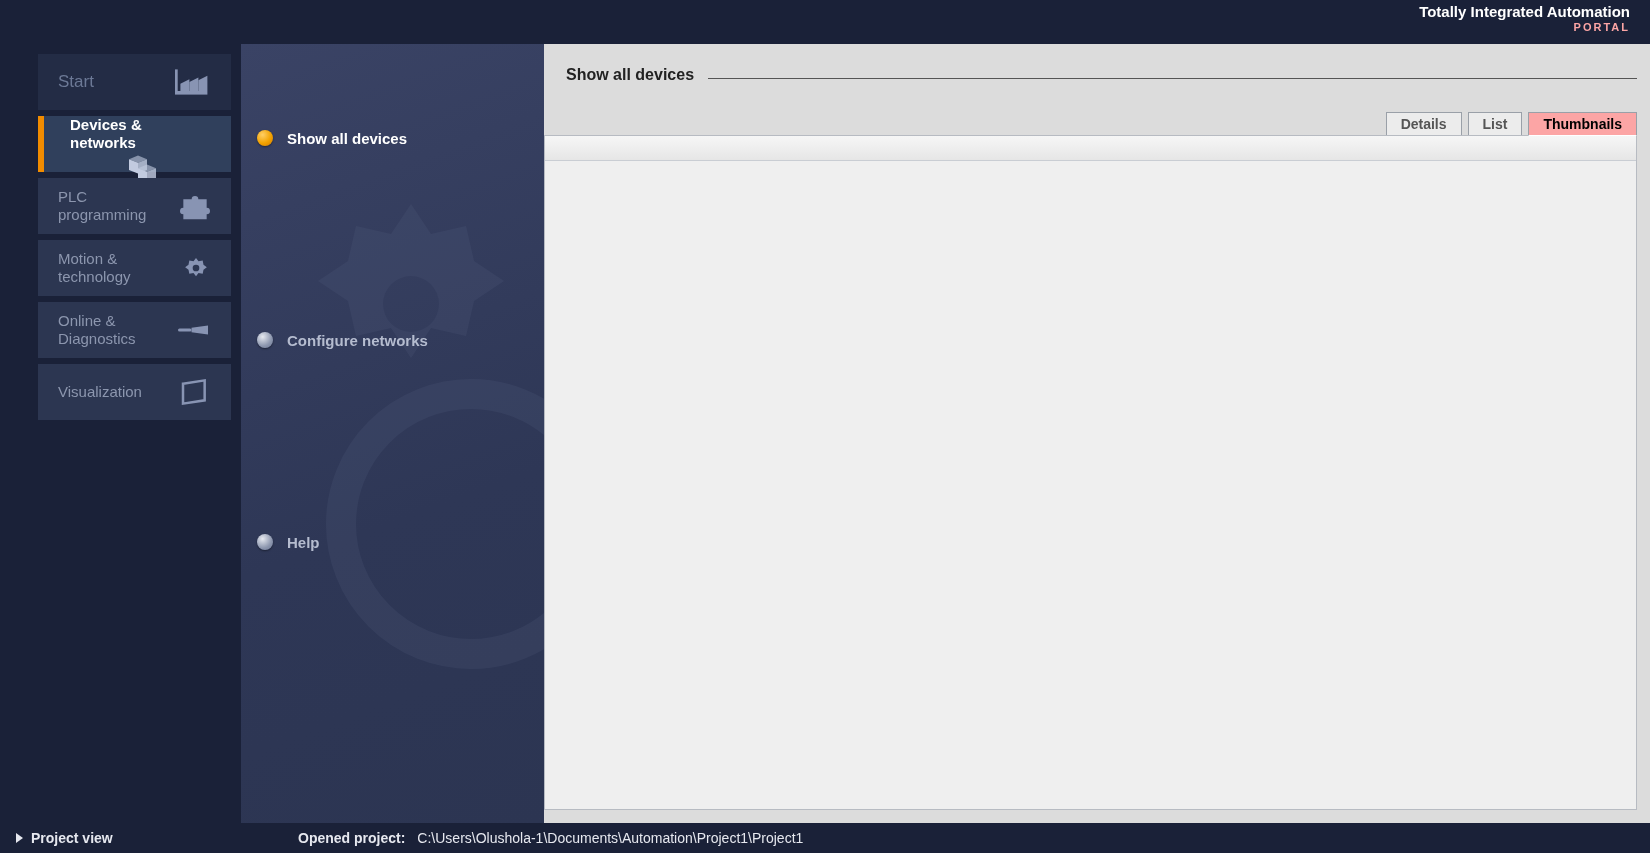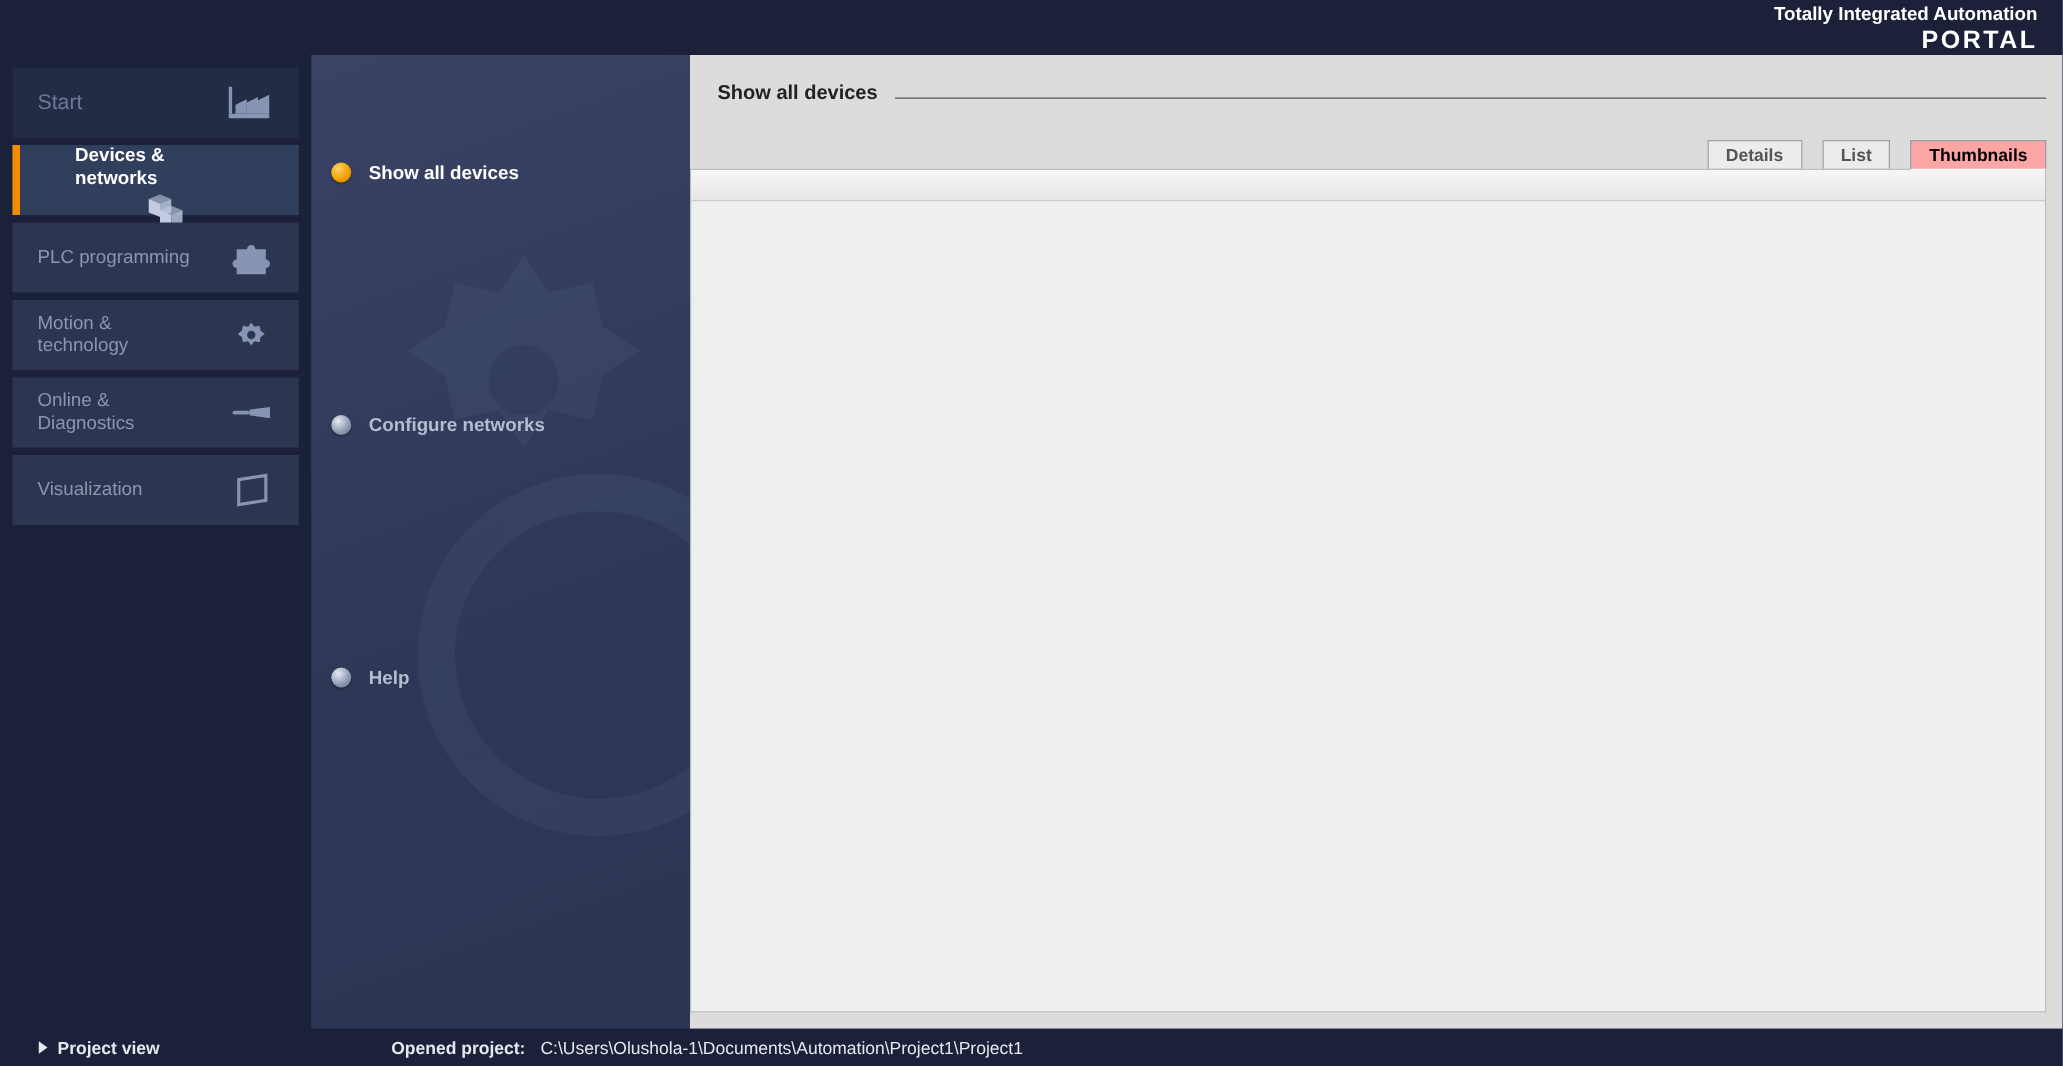--- a/index.html
+++ b/index.html
@@ -29,39 +29,40 @@
   .header .branding {
     text-align: right;
     line-height: 1.1;
   }
   .header .title {
     font-size: 15px;
     font-weight: 600;
     color: #ffffff;
   }
   .header .portal {
-    font-size: 20px;
+    font-size: 11px;
     font-weight: 700;
-    color: #ffffff;
+    color: #fca5a5;
     letter-spacing: 2px;
   }
   
   .body {
     flex: 1;
     display: flex;
     min-height: 0;
   }
   
   .nav {
-    width: 249px;
+    width: 213px;
     background: #1a2138;
     padding: 10px 10px 0 10px;
     display: flex;
     flex-direction: column;
     gap: 6px;
+    margin-left: 28px;
   }
   .nav-item {
     height: 56px;
     background: #2c3651;
     display: flex;
     align-items: center;
     justify-content: space-between;
     padding: 0 14px 0 20px;
     color: #8c96ae;
     font-size: 15px;
@@ -172,21 +173,21 @@
     margin-bottom: 5px;
   }
   .tabs-row {
     height: 48px;
     display: flex;
     justify-content: flex-end;
     align-items: flex-end;
   }
   .tabs {
     display: flex;
-    gap: 16px;
+    gap: 6px;
     padding-right: 0;
   }
   .tab {
     height: 24px;
     padding: 0 14px;
     font-size: 14px;
     font-weight: 600;
     display: flex;
     align-items: center;
     border: 1px solid #9aa0a8;
@@ -217,21 +218,21 @@
     border-bottom:1px solid #c9cdd3;
   }
   
   .footer {
     height: 30px;
     background: #1a2138;
     display: flex;
     align-items: center;
     color: #e6e8ef;
     font-size: 14px;
-    padding-left: 31px;
+    padding-left: 16px;
   }
   .footer .project-view {
     width: 232px;
     display: flex;
     align-items: center;
     gap: 8px;
     cursor: pointer;
     font-weight: 600;
   }
   .footer .project-view .tri {

